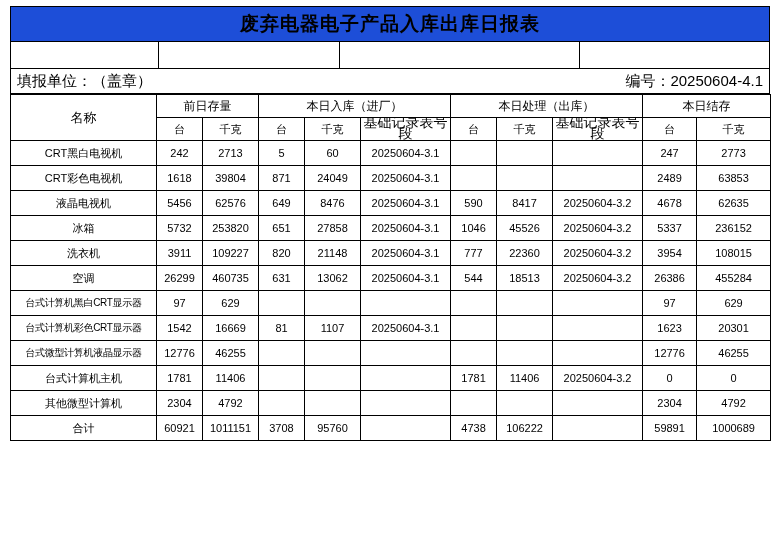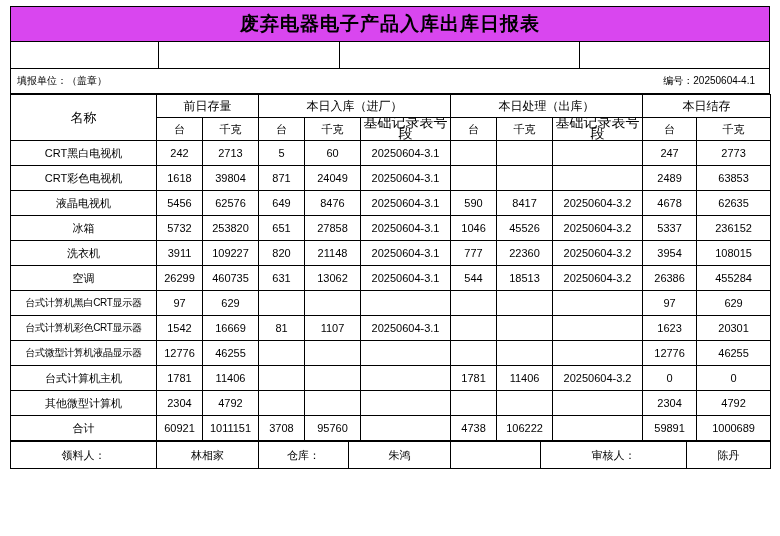--- a/index.html
+++ b/index.html
@@ -24,21 +24,21 @@
   .title-row {
     height: 34px;
     display: flex;
     align-items: center;
     justify-content: center;
     border-bottom: 1px solid #000;
     border-top: 1px solid #000;
     border-left: 1px solid #000;
     border-right: 1px solid #000;
     margin: 6px 10px 0 10px;
-    background: #d946ef;
+    background: #1d4ed8;
   }
   .title-text {
     font-size: 19px;
     font-weight: bold;
     letter-spacing: 1px;
     font-family: "Liberation Serif", "DejaVu Serif", serif;
   }
   .spacer-row {
     height: 26px;
     margin: 0 10px;
@@ -54,35 +54,35 @@
   .spacer-cell:last-child { border-right: none; }
 
   .meta-row {
     height: 24px;
     margin: 0 10px;
     border-left: 1px solid #000;
     border-right: 1px solid #000;
     border-bottom: 1px solid #000;
     display: flex;
     align-items: center;
-    font-size: 10px;
+    font-size: 15px;
     position: relative;
   }
   .meta-left {
     position: absolute;
     left: 6px;
   }
   .meta-center {
     position: absolute;
     left: 50%;
     transform: translateX(-50%);
   }
   .meta-right {
     position: absolute;
-    right: 14px;
+    right: 6px;
   }
 
   table.main {
     margin: 0 10px;
     border-collapse: collapse;
     width: 760px;
     table-layout: fixed;
     font-size: 11px;
     border-radius: 10px;
   }
@@ -358,36 +358,14 @@
         <td></td>
         <td>4738</td>
         <td>106222</td>
         <td></td>
         <td>59891</td>
         <td>1000689</td>
       </tr>
     </tbody>
   </table>
 
-  <table class="foot-row">
-    <colgroup>
-      <col style="width:146px">
-      <col style="width:102px">
-      <col style="width:90px">
-      <col style="width:102px">
-      <col style="width:90px">
-      <col style="width:146px">
-      <col style="width:84px">
-    </colgroup>
-    <tbody>
-        <tr>
-      <td class="foot-label">领料人：</td>
-      <td>林相家</td>
-      <td class="foot-label">仓库：</td>
-      <td>朱鸿</td>
-      <td class="foot-blank"></td>
-      <td class="foot-label">审核人：</td>
-      <td>陈丹</td>
-    </tr>
-  </tbody>
-    </table>
 
 </div>
 
 </body></html>

